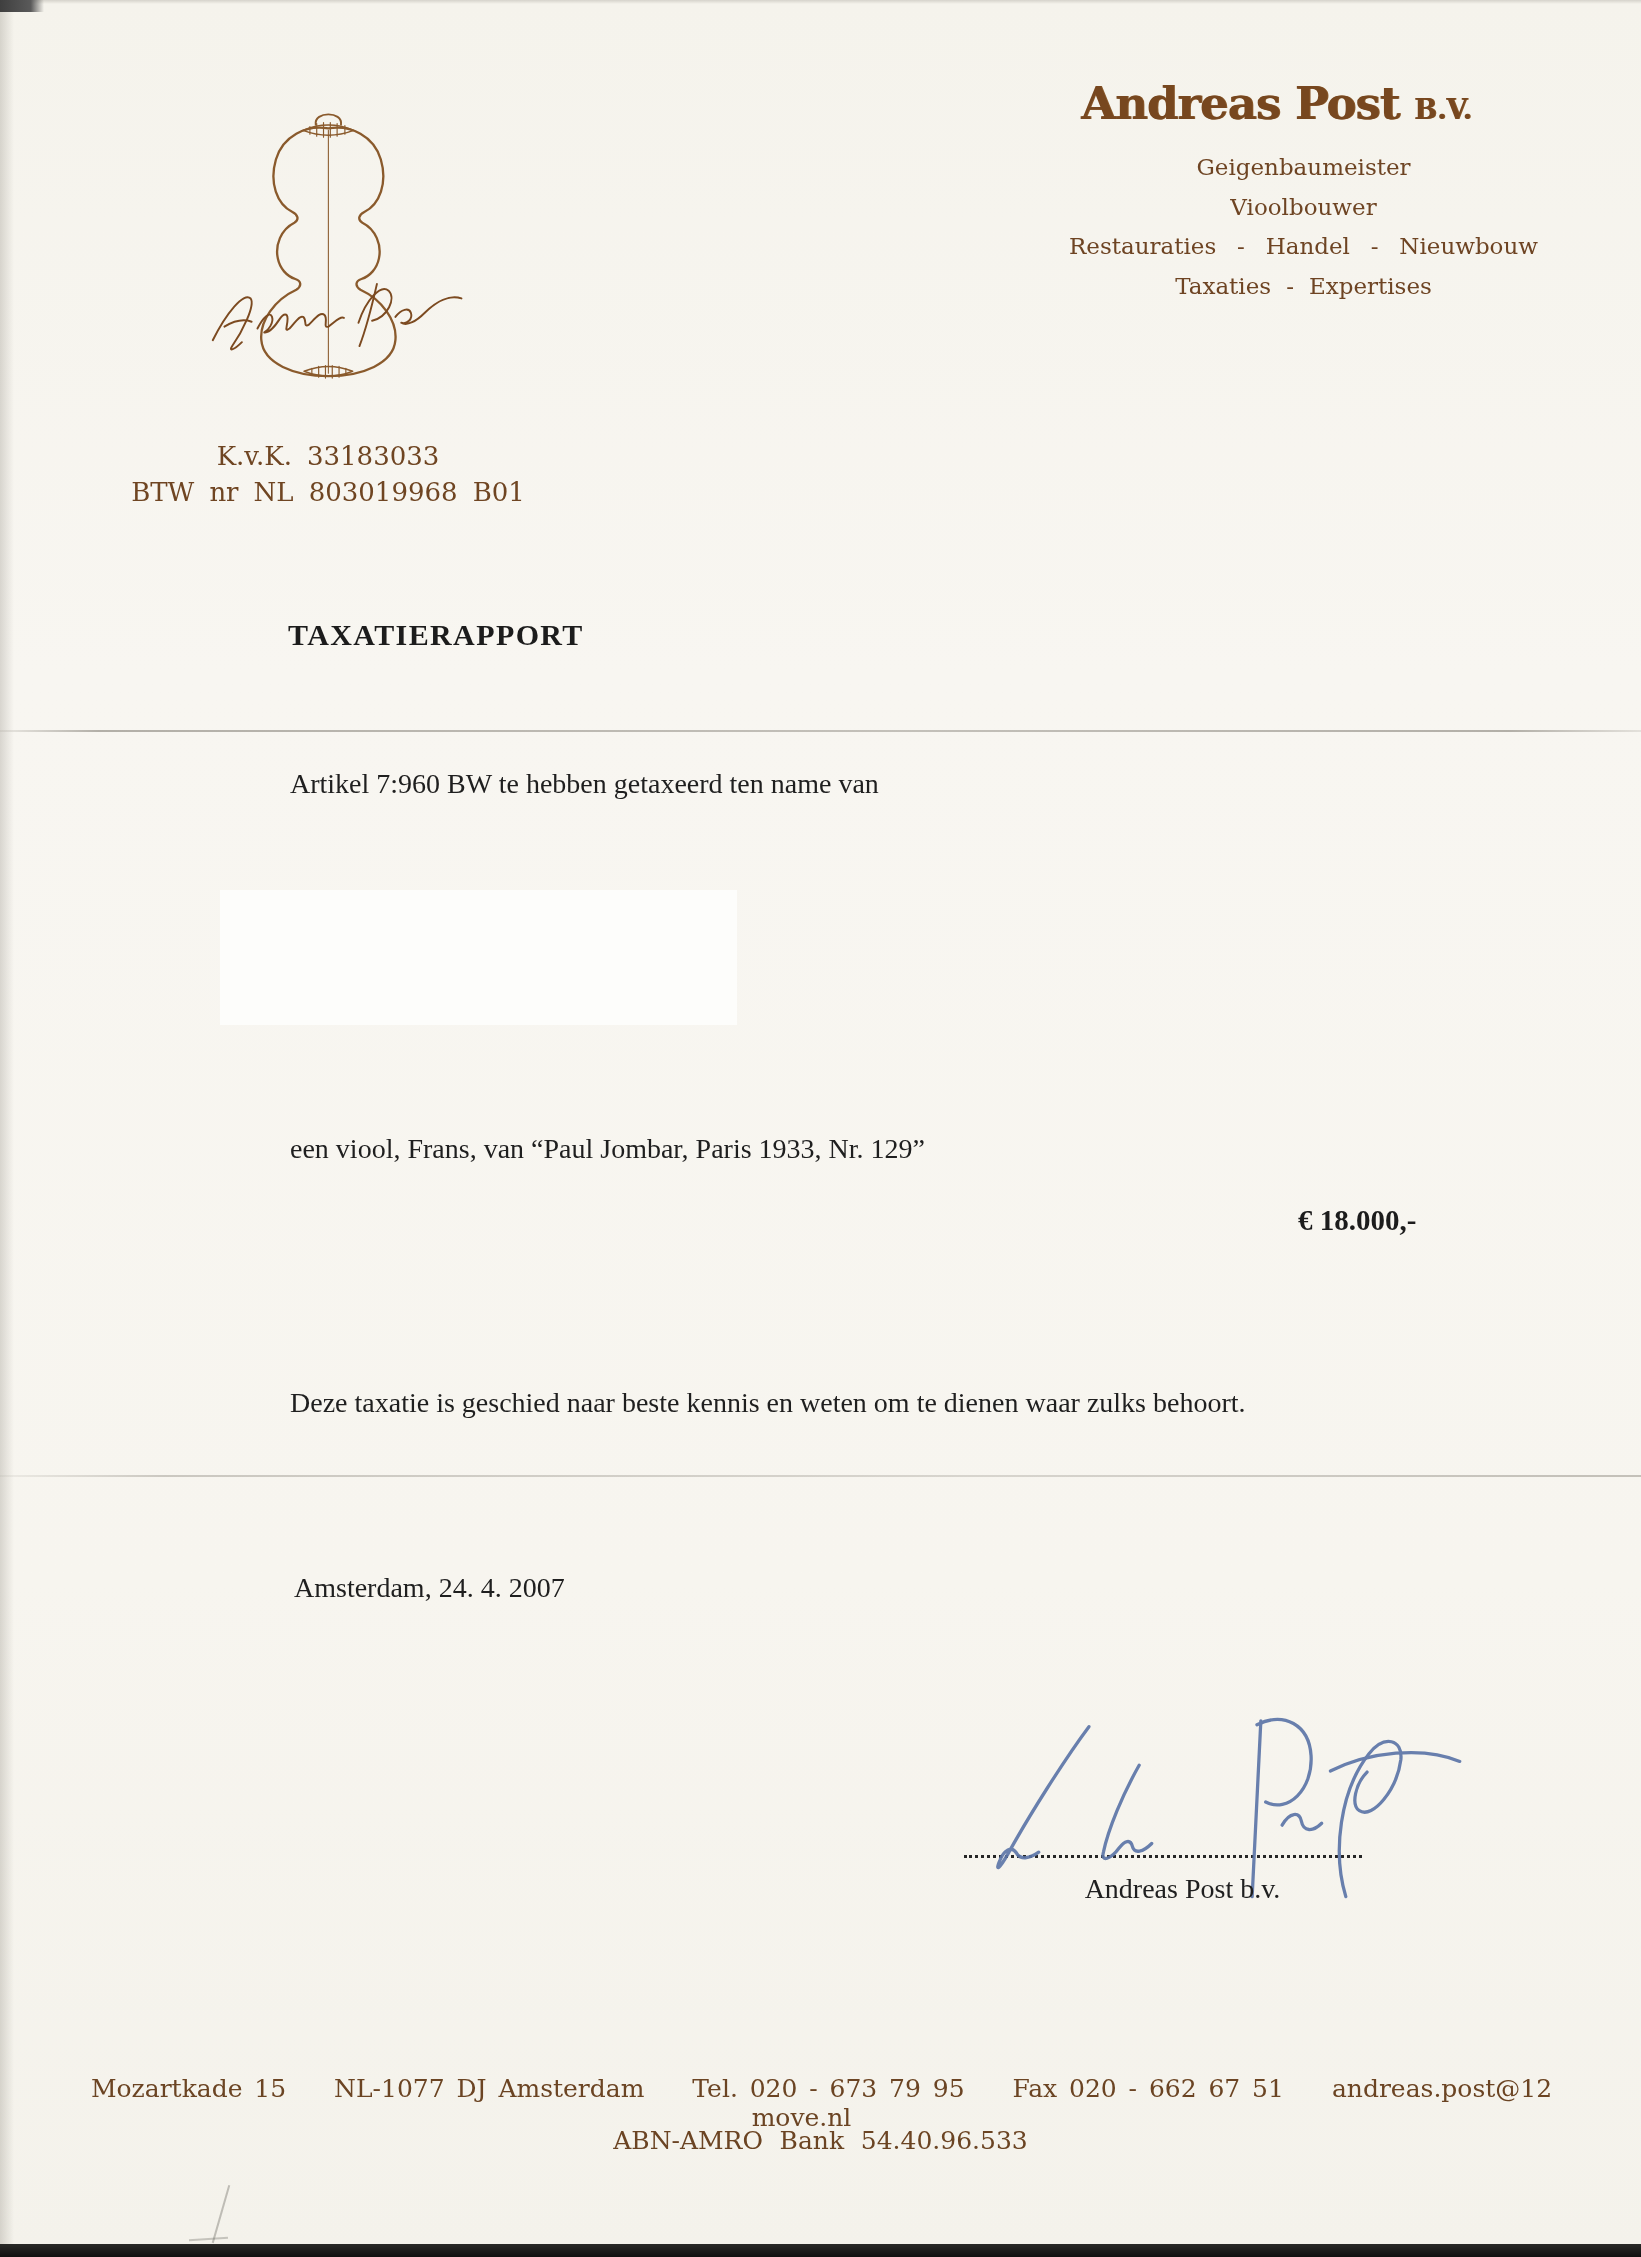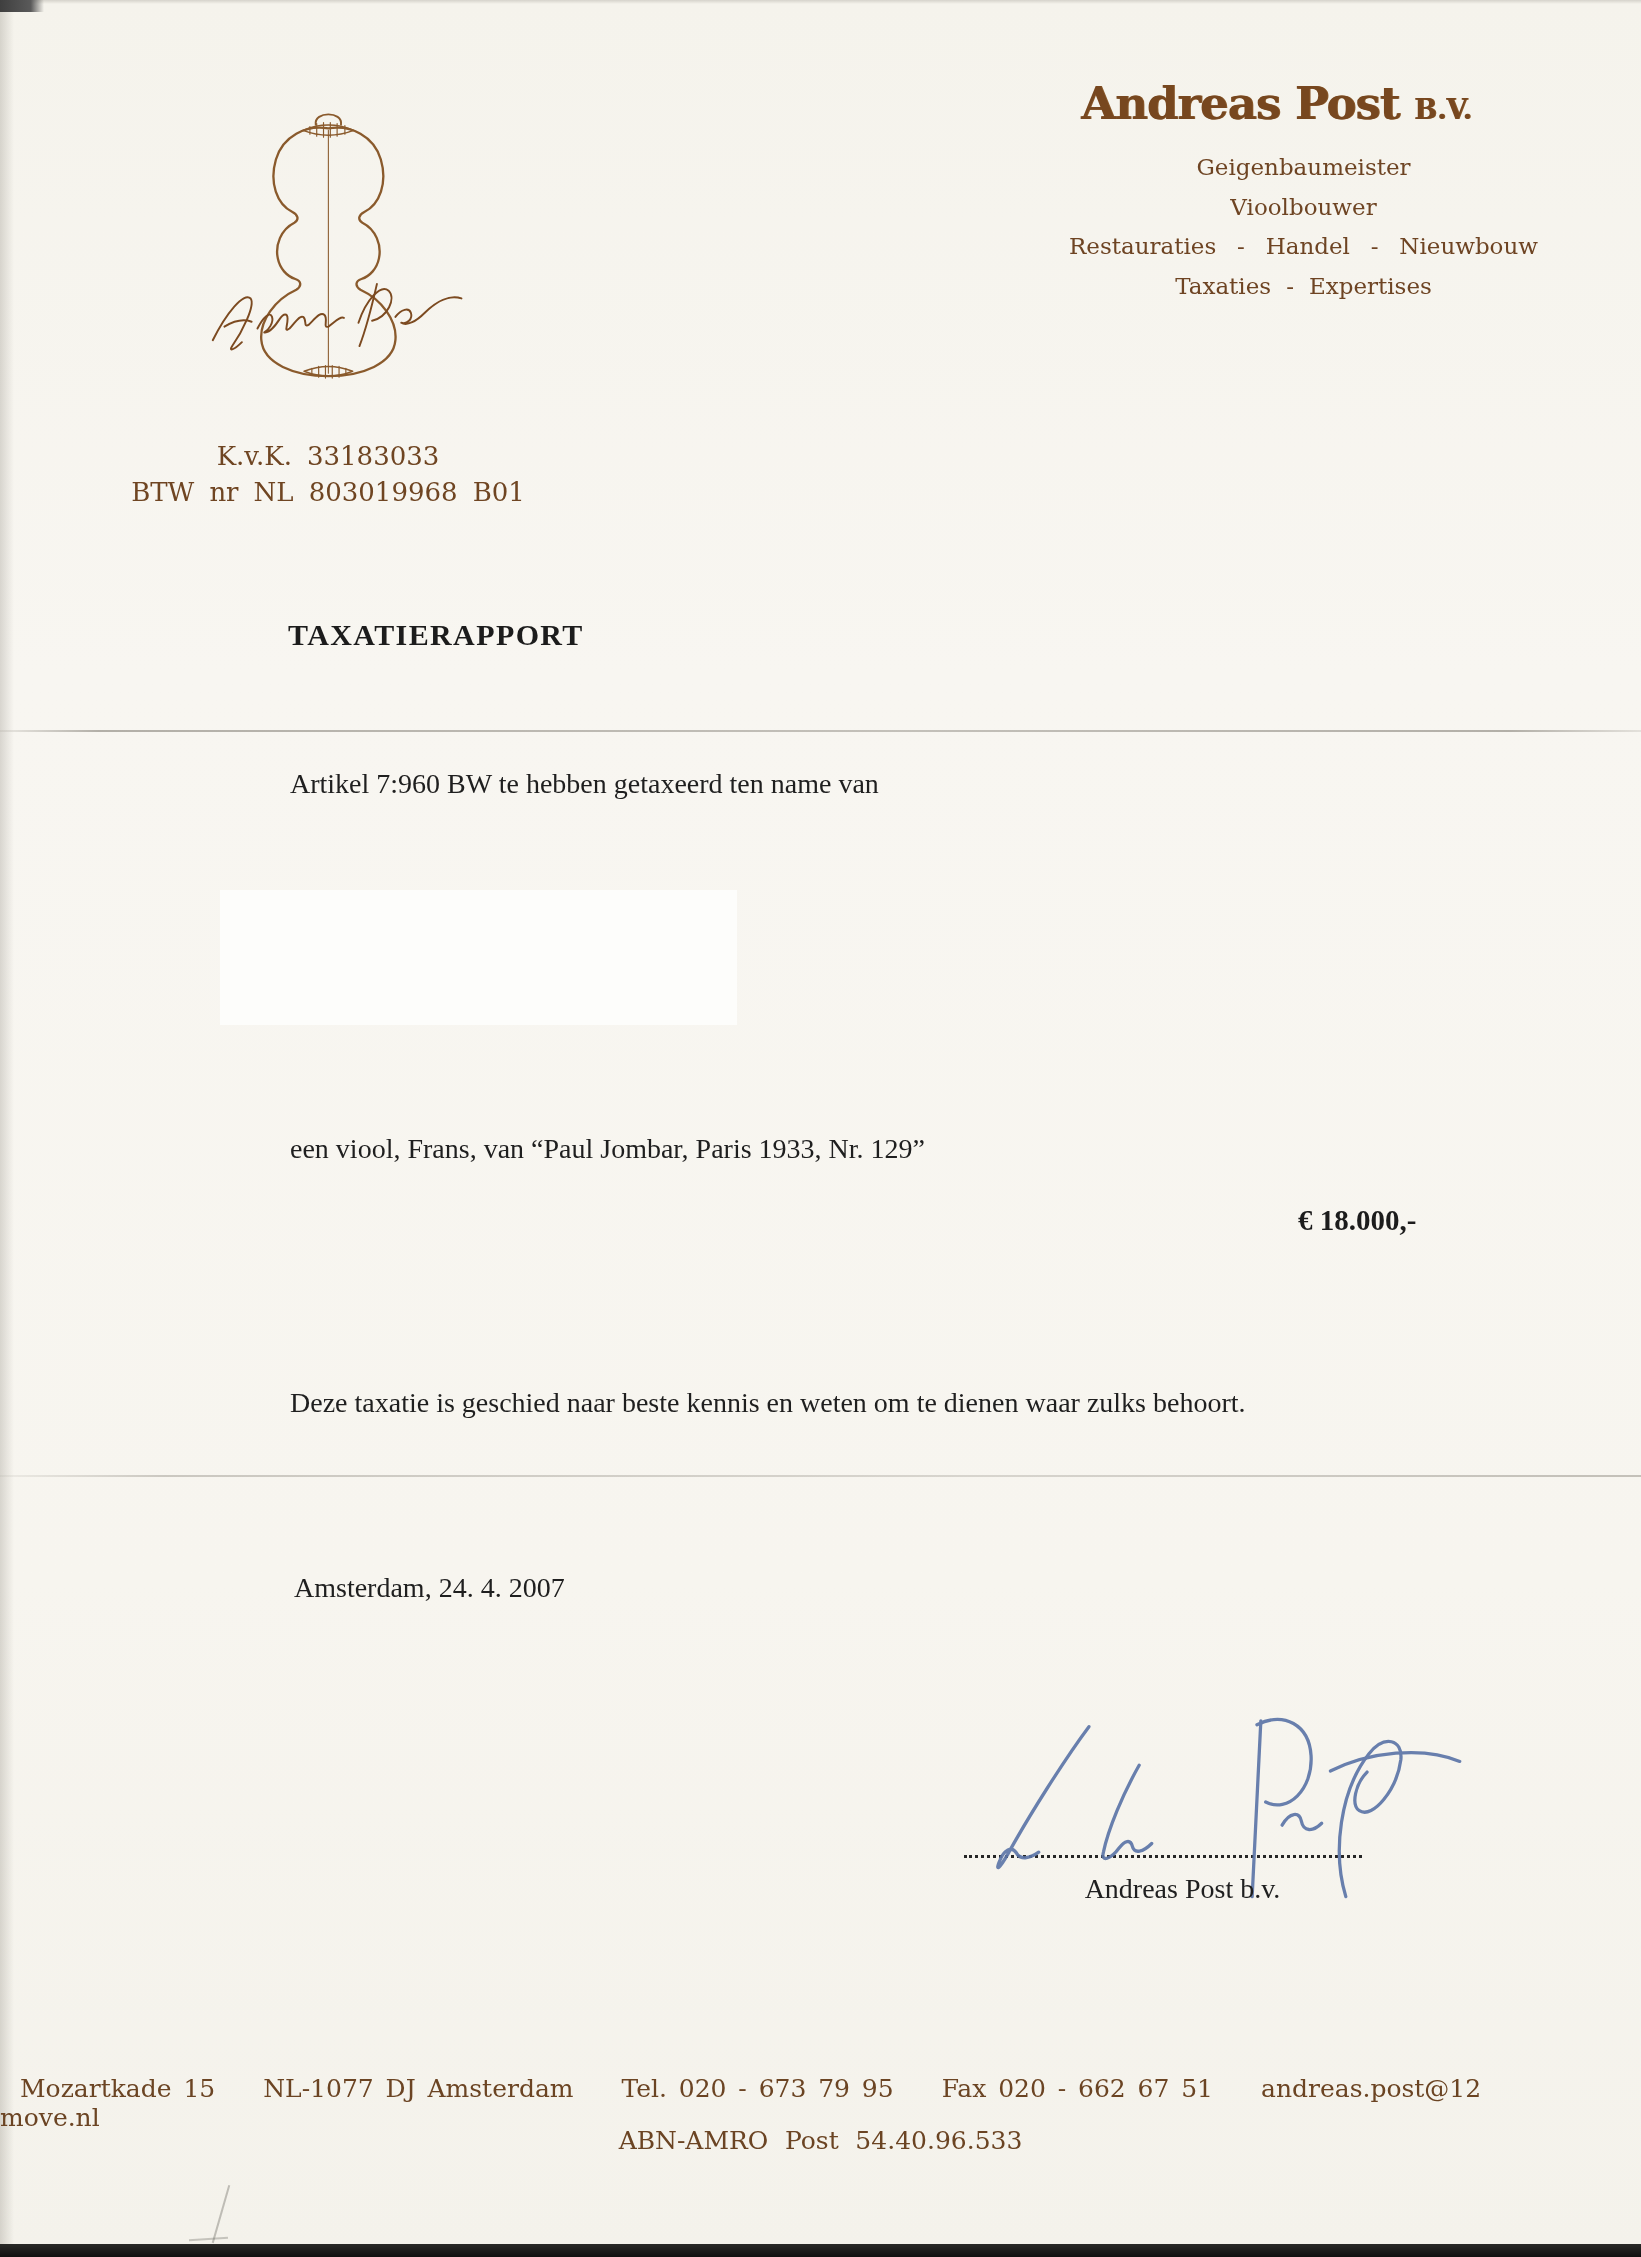--- a/index.html
+++ b/index.html
@@ -51,21 +51,21 @@
   .statement{position:absolute;left:290px;top:1387px;width:1207px;font-size:28px;}
   .place-date{position:absolute;left:294px;top:1572px;font-size:28px;}
 
   
   .sig-svg{position:absolute;left:946px;top:1688px;width:536px;height:227px;}
   .dotline{position:absolute;left:964px;top:1836px;width:398px;height:19.3px;
     border-bottom:3.9px dotted #262626;}
   .signed-by{position:absolute;left:1052px;top:1873px;width:261px;text-align:center;font-size:28px;}
 
   
-  .footer-1{position:absolute;left:0;top:2074px;width:1599px;
+  .footer-1{position:absolute;left:12px;top:2074px;width:1599px;text-align:center;
     font-family:"DejaVu Serif", serif;font-size:25px;color:#6b4423;}
   .footer-1 span{margin:0 20px;word-spacing:3.9px;}
   .footer-2{position:absolute;left:0;top:2126px;width:1641px;text-align:center;
     font-family:"DejaVu Serif", serif;font-size:25px;color:#6b4423;word-spacing:8.7px;}
 </style>
 </head>
 <body>
 
 <div class="page">
 
@@ -170,16 +170,16 @@
   </div>
   <div class="signed-by">Andreas Post b.v.</div>
 
   <div class="footer-1">
     <span>Mozartkade 15</span>
     <span>NL-1077 DJ Amsterdam</span>
     <span>Tel. 020 - 673 79 95</span>
     <span>Fax 020 - 662 67 51</span>
     <span>andreas.post@12 move.nl</span>
   </div>
-  <div class="footer-2">ABN-AMRO Post 54.40.96.533</div>
+  <div class="footer-2">ABN-AMRO Bank 54.40.96.533</div>
 
 </div>
 
 
 </body></html>

